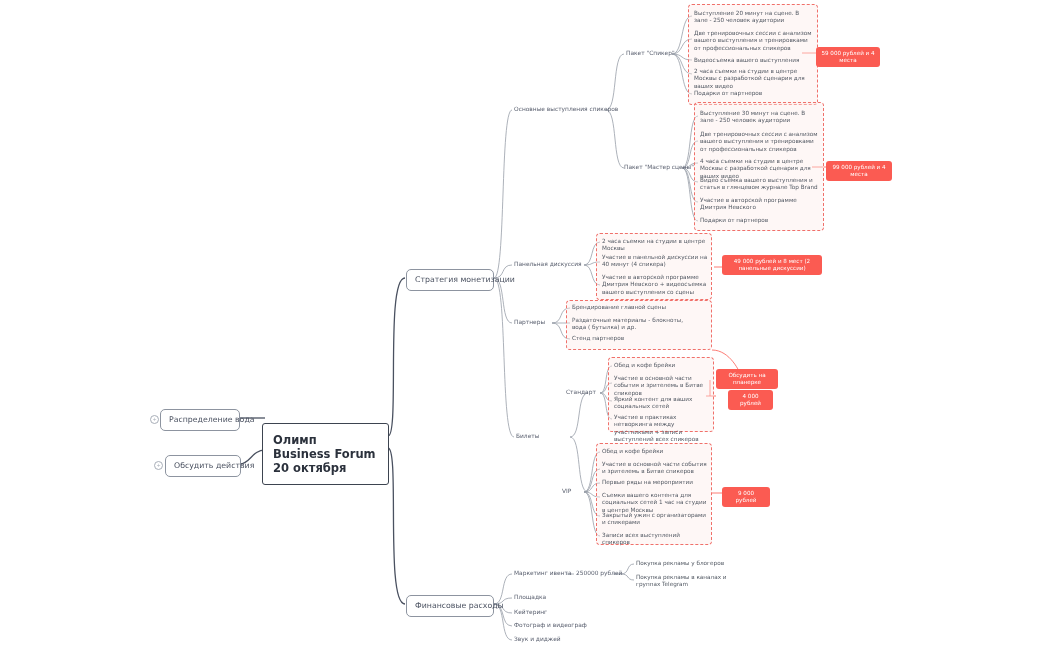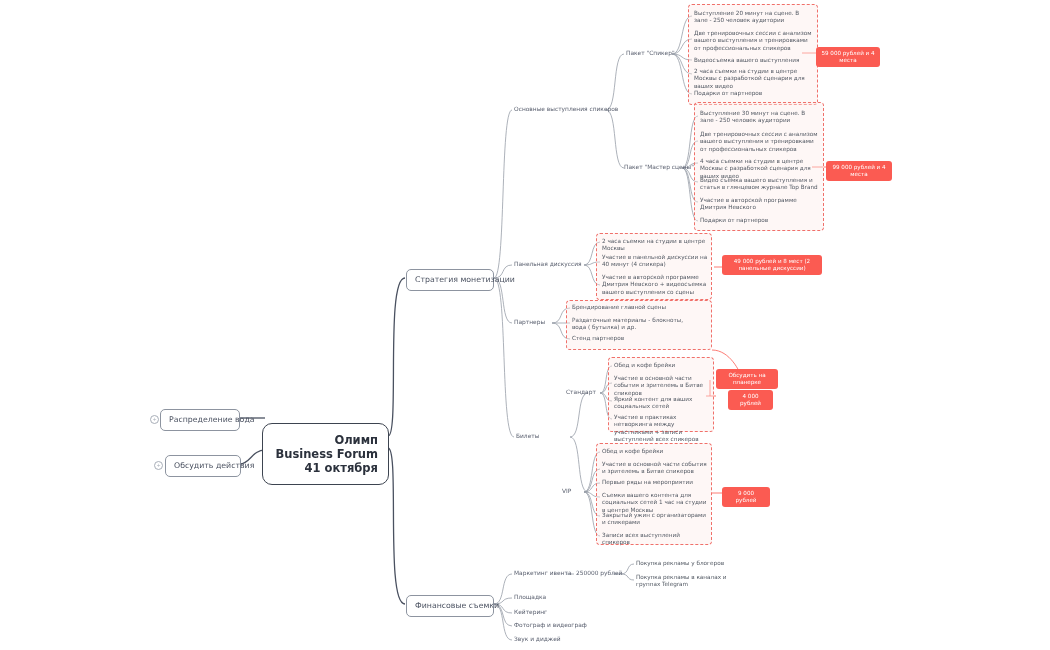--- a/index.html
+++ b/index.html
@@ -3,22 +3,22 @@
 <meta charset="utf-8">
 <style>
   html,body{margin:0;padding:0;background:#ffffff;}
   body{width:1050px;height:650px;position:relative;overflow:hidden;
        font-family:"DejaVu Sans","Liberation Sans",sans-serif;color:#3d4450;}
   .canvas{position:absolute;inset:0;}
   svg.links{position:absolute;left:0;top:0;width:1050px;height:650px;pointer-events:none;}
 
   
   .node{position:absolute;box-sizing:border-box;}
-  .central{border:1.4px solid #3d4450;border-radius:10px;background:#fff;
-           text-align:right;font-weight:bold;font-size:11.5px;line-height:14px;
+  .central{border:1.4px solid #3d4450;border-radius:3px;background:#fff;
+           text-align:left;font-weight:bold;font-size:11.5px;line-height:14px;
            padding:9px 10px;color:#2b313c;}
   .boxnode{border:1px solid #8d94a0;border-radius:5px;background:#fff;
            font-size:7.8px;line-height:10px;color:#4a5160;padding:5px 8px;
            text-align:center;white-space:nowrap;}
 
   
   .handle{position:absolute;width:7px;height:7px;border-radius:50%;
           border:0.8px solid #a8aeb8;background:#fff;font-size:5px;line-height:6px;
           text-align:center;color:#a8aeb8;}
 
@@ -120,25 +120,25 @@
   </svg>
 
   <div class="node boxnode" style="left:160px;top:409px;width:80px;">Распределение вода</div>
   <div class="handle" style="left:150px;top:415px;">+</div>
 
   <div class="node boxnode" style="left:165px;top:455px;width:76px;">Обсудить действия</div>
   <div class="handle" style="left:154px;top:461px;">+</div>
 
   <div class="node central" style="left:262px;top:423px;width:127px;">
     <div>Олимп Business Forum</div>
-    <div>41 октября</div>
+    <div>20 октября</div>
   </div>
 
   <div class="node boxnode" style="left:406px;top:269px;width:88px;">Стратегия монетизации</div>
-  <div class="node boxnode" style="left:406px;top:595px;width:88px;">Финансовые съемки</div>
+  <div class="node boxnode" style="left:406px;top:595px;width:88px;">Финансовые расходы</div>
 
   <div class="mini" style="left:514px;top:106px;">Основные выступления спикеров</div>
 
   <div class="mini" style="left:626px;top:50px;">Пакет "Спикер"</div>
   <div class="group" style="left:688px;top:4px;width:130px;height:101px;"></div>
   <div class="leaf" style="left:694px;top:10px;width:118px;">Выступление 20 минут на сцене. В зале - 250 человек аудитории</div>
   <div class="leaf" style="left:694px;top:30px;width:118px;">Две тренировочных сессии с анализом вашего выступления и тренировками от профессиональных спикеров</div>
   <div class="leaf" style="left:694px;top:57px;width:118px;">Видеосъемка вашего выступления</div>
   <div class="leaf" style="left:694px;top:68px;width:118px;">2 часа съемки на студии в центре Москвы с разработкой сценария для ваших видео</div>
   <div class="leaf" style="left:694px;top:90px;width:118px;">Подарки от партнеров</div>

